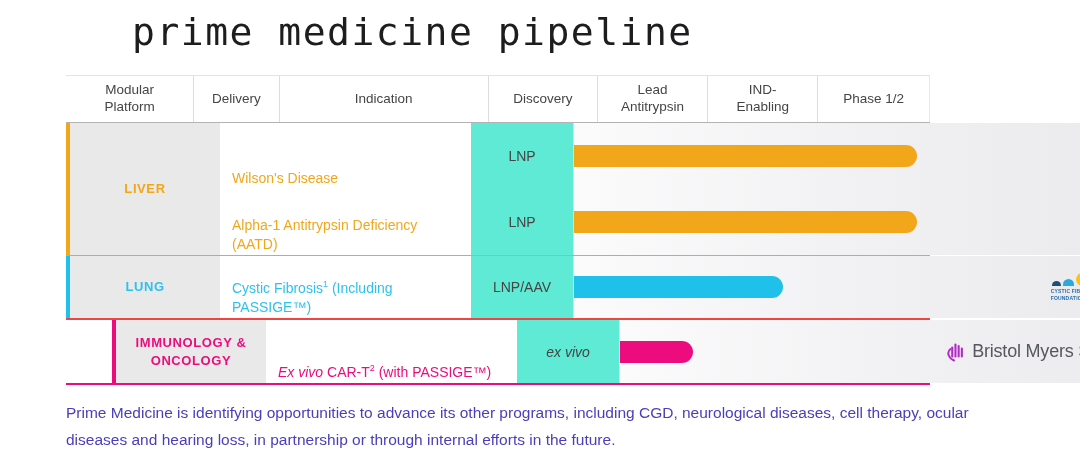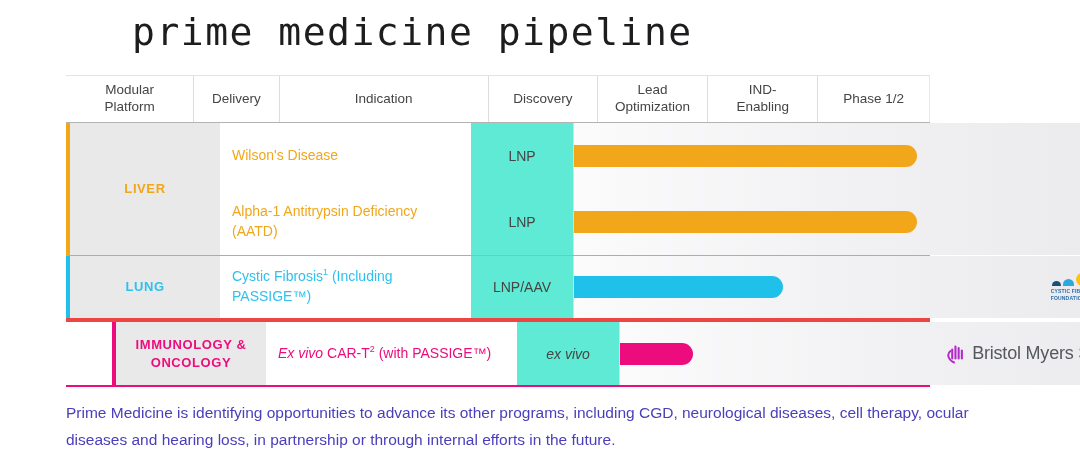--- a/index.html
+++ b/index.html
@@ -19,33 +19,33 @@
   .hrow { display:flex; height:47px; background:#fff; border-bottom:1px solid #b3b3b3; }
   .hcell { display:flex; align-items:center; justify-content:center; text-align:center;
            font-size:13.5px; color:#454545; white-space:pre-line; line-height:1.25;
            border-right:1px solid #ddd; }
   .hcell:last-child { border-right:1px solid #e8e8e8; }
   .w-plat{width:154px} .w-ind{width:251px} .w-del{width:102px}
   .w-s1{width:131px} .w-s2{width:132px} .w-s3{width:132px} .w-s4{width:134px}
 
   .section { display:flex; }
   .sec-liver { border-bottom:1px solid #F2A71B; }
-  .sec-lung  { border-bottom:4px solid #ef4444; }
+  .sec-lung  { border-bottom:2px solid #ef4444; }
   .sec-immuno{ border-bottom:2px solid #ED0C7D;padding-left:46px; }
 
   .accent { width:4px; flex:0 0 4px; }
   .platcell { width:150px; flex:0 0 150px; background:#e9e9e9;
               display:flex; align-items:center; justify-content:center; text-align:center;
               font-size:13px; font-weight:bold; letter-spacing:.6px; white-space:pre-line;
               line-height:1.35; }
   .rows { flex:1; }
   .prow { display:flex; }
   .h66{height:66px} .h62{height:62px} .h63{height:63px}
 
-  .indcell { width:251px; flex:0 0 251px; background:#fff; display:flex; align-items:center;
+  .indcell { width:251px; flex:0 0 251px; background:#fff; display:flex; align-items:flex-end;
              padding:0 14px 0 12px; font-size:14px; line-height:1.4; }
   .delcell { width:102px; flex:0 0 102px; background:#5eead4; display:flex; align-items:center;
              justify-content:center; font-size:14px; color:#454545; }
   .barcell { width:529px; flex:0 0 529px; position:relative;
              border-left:1px solid #dcdcdc;
              background:linear-gradient(90deg,#fbfbfc 0%,#f1f1f3 55%,#ebebed 100%);
              display:flex; align-items:center; }
   .bar { height:22px; border-radius:0 11px 11px 0; }
 
   .c-orange{color:#F2A71B} .c-cyan{color:#2fc1ed} .c-magenta{color:#ED0C7D}
@@ -82,21 +82,21 @@
 
   <div class="ptable">
 
     <div class="hrow">
       <div class="hcell w-plat">Modular
 Platform</div>
       <div class="hcell w-del">Delivery</div>
       <div class="hcell w-ind">Indication</div>
       <div class="hcell w-s1">Discovery</div>
       <div class="hcell w-s2">Lead
-Optimization</div>
+Antitrypsin</div>
       <div class="hcell w-s3">IND-
 Enabling</div>
       <div class="hcell w-s4">Phase 1/2</div>
     </div>
 
     <div class="section sec-liver">
       <div class="accent bg-orange"></div>
       <div class="platcell c-orange">LIVER</div>
       <div class="rows">
         <div class="prow h66">

